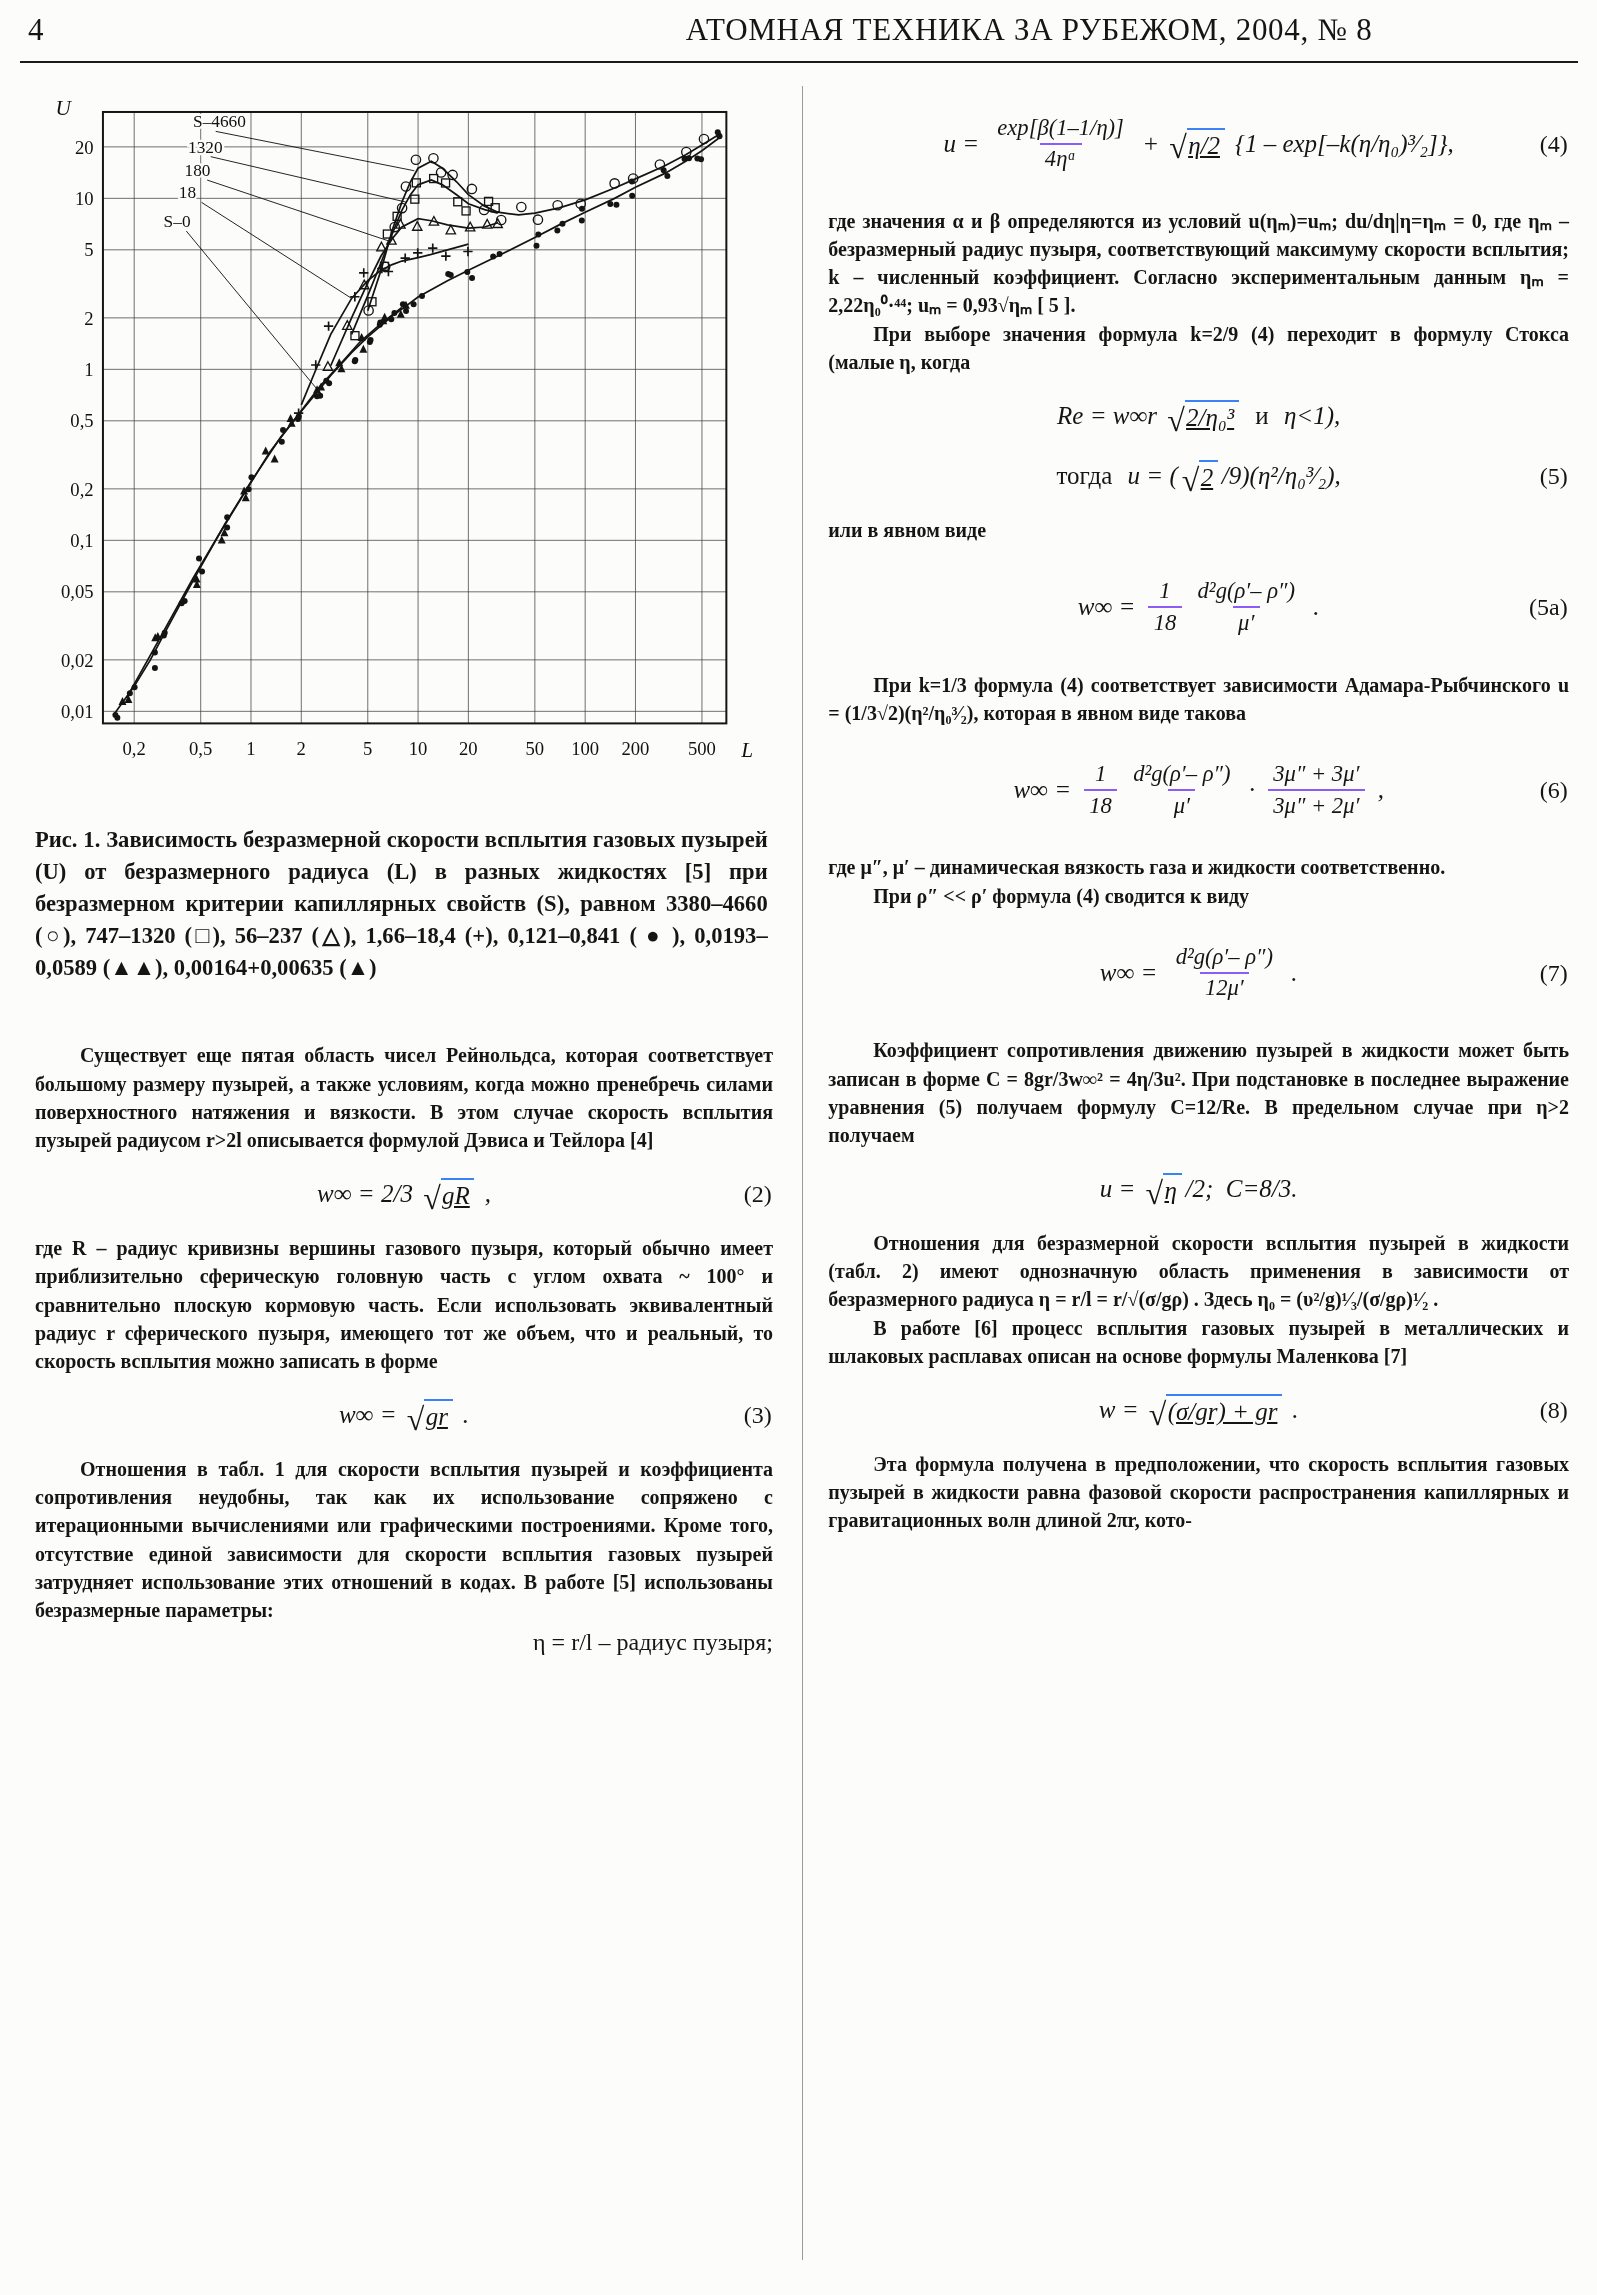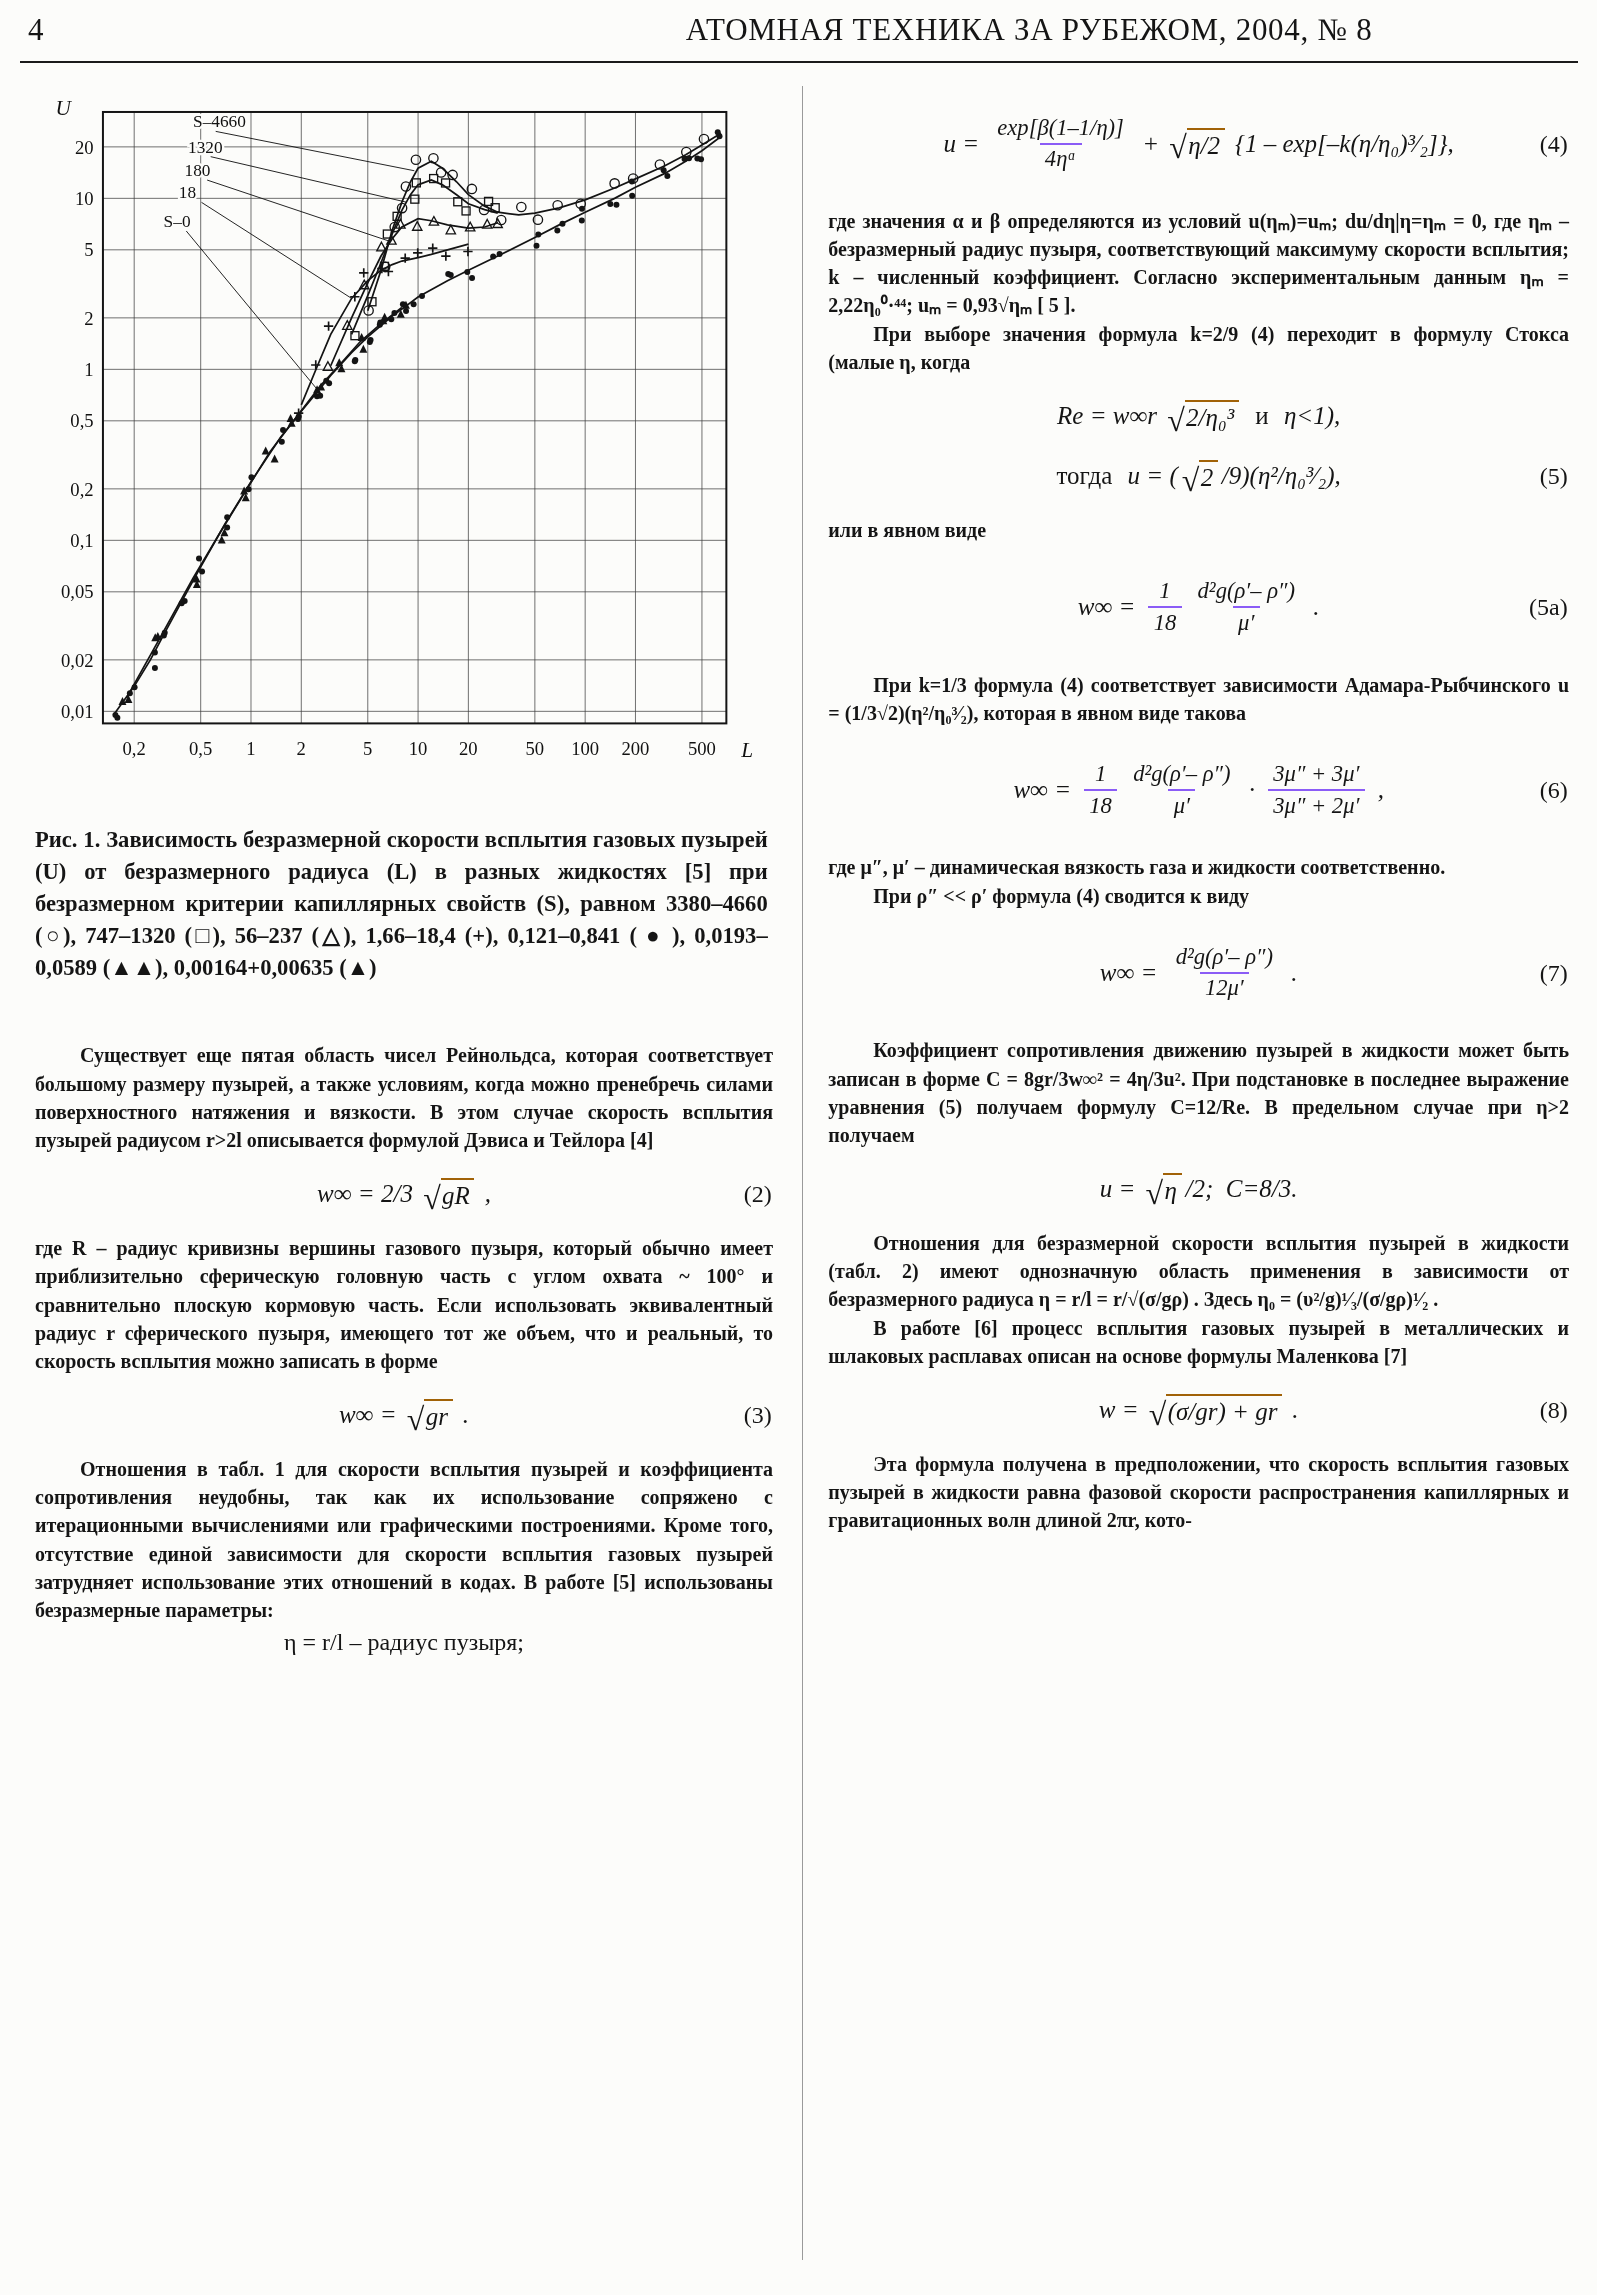--- a/index.html
+++ b/index.html
@@ -23,35 +23,35 @@
   svg text { font-family:"Liberation Serif", serif; fill:#111; }
   figcaption {
     margin-top:45px; font-weight:bold; font-size:22.6px; line-height:1.42;
     text-align:justify; padding-right:5.3px;
   }
 
   .blocks { margin-top:0; }
   .left-text { margin-top:57px; }
   .para { font-size:20px; line-height:1.41; text-align:justify;font-weight:bold; }
   .para.indent { text-indent:45px; }
-  .pline { font-size:24px; line-height:1.55; text-align:center; }
+  .pline { font-size:24px; line-height:1.55; text-align:right; }
 
   .formula {
     position:relative; display:flex; align-items:center; justify-content:center;
     font-size:25px; font-style:italic; margin:20px 0; min-height:40px;
   }
   .f-inner { display:flex; align-items:center; gap:2.7px; flex-wrap:nowrap; }
   .ftext { white-space:pre-wrap; }
   .ftext.up { font-style:normal; }
   .frac { display:inline-flex; flex-direction:column; align-items:center; font-size:22.6px; line-height:1.18; margin:13px 4px; }
   .frac .num, .frac .den { padding:1.3px 5.3px; text-align:center; }
   .frac .den { border-top:2px solid #8b5cf6; }
   .sqrt { display:inline-flex; align-items:flex-end; margin:0 1.3px; }
   .radical { font-style:normal; font-size:1.28em; line-height:0.85; transform:translateY(2px); }
-  .radicand { border-top:2px solid #a16207; padding:2px 4.7px 0 1.3px; }
+  .radicand { border-top:2px solid #3b82f6; padding:2px 4.7px 0 1.3px;text-decoration:underline; }
   .ftag { position:absolute; right:1.3px; top:50%; transform:translateY(-50%); font-style:normal; font-size:24px; }
 </style>
 </head>
 <body>
 
 <div class="page">
   <div class="header">
     <span class="pagenum">4</span>
     <span class="journal">АТОМНАЯ ТЕХНИКА ЗА РУБЕЖОМ, 2004, № 8</span>
   </div>

